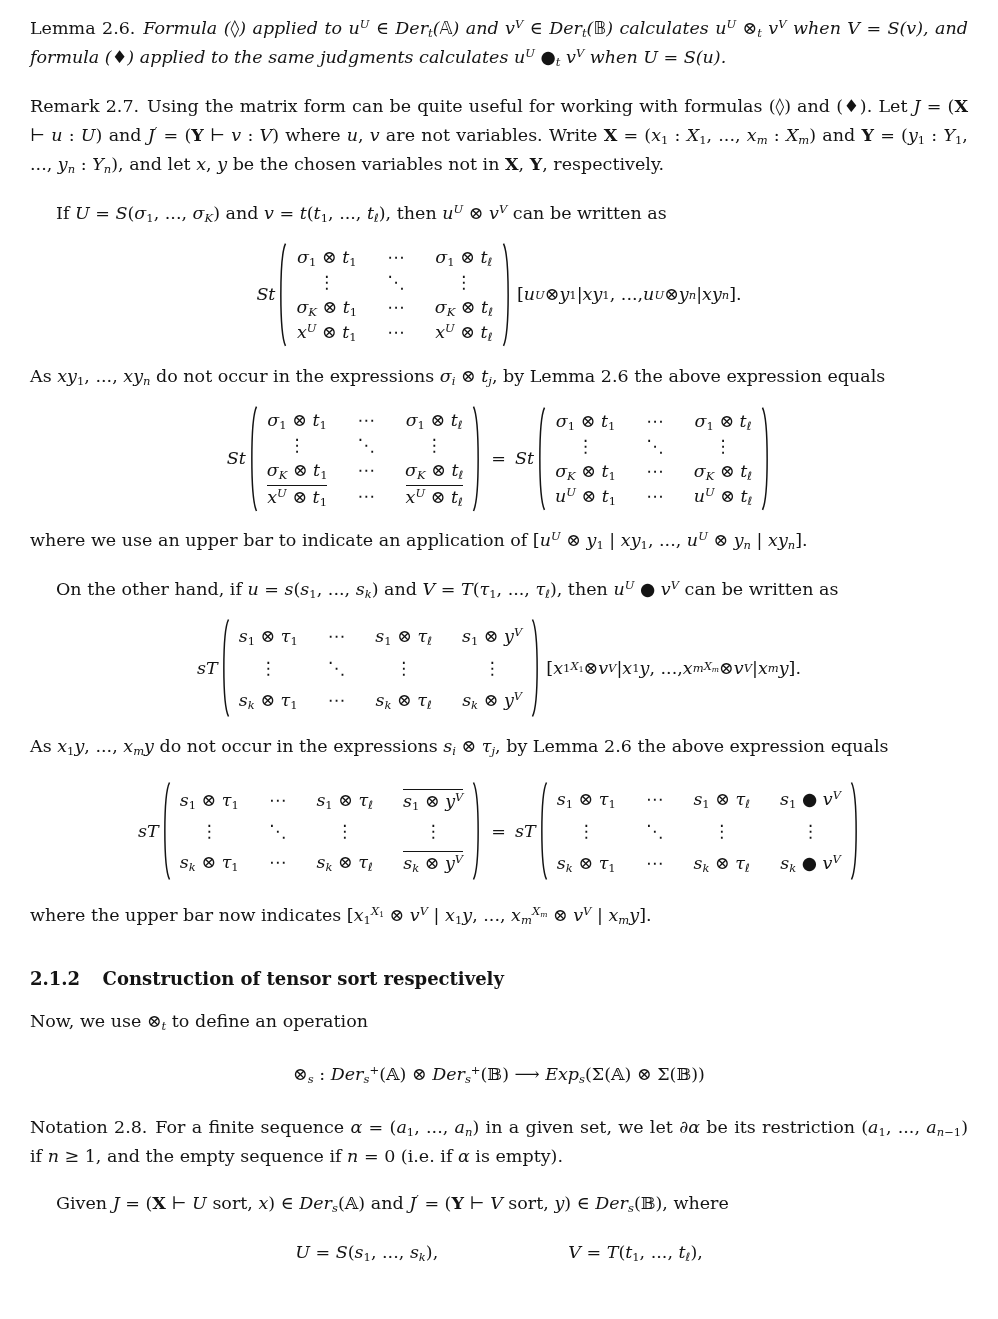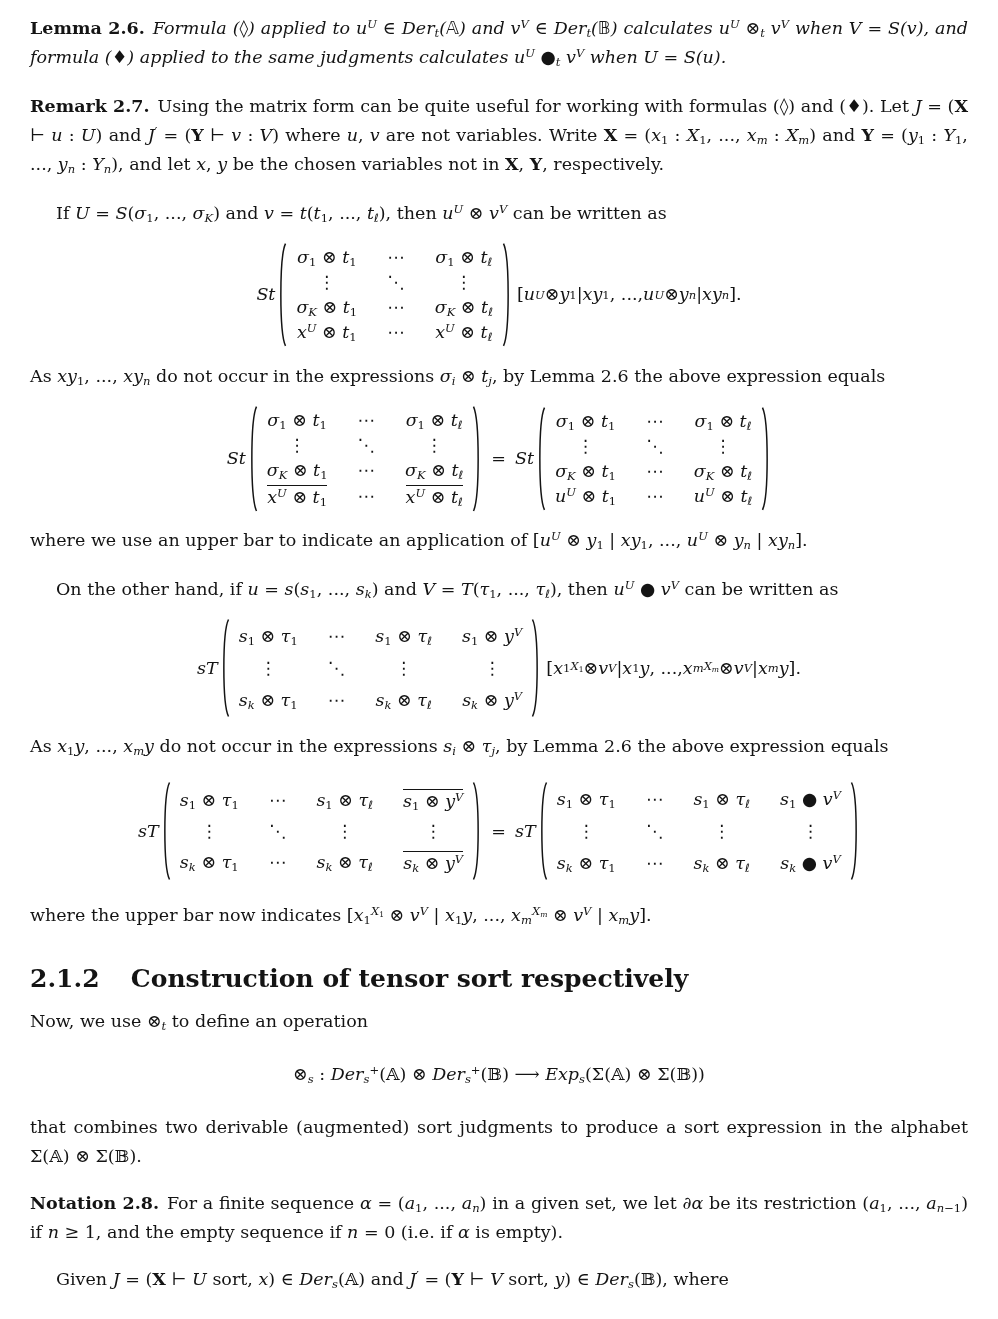--- a/index.html
+++ b/index.html
@@ -3,42 +3,42 @@
 <meta charset="utf-8">
 <style>
   html,body{margin:0;padding:0;background:#ffffff;}
   body{
     width:998px;height:1319px;overflow:hidden;box-sizing:border-box;
     padding:14px 30px 0 30px;
     font-family:"DejaVu Serif","DejaVu Sans",serif;
     font-size:17.5px;line-height:29px;color:#141414;
   }
   p{margin:0;text-align:justify;}
-  .head{font-weight:bold;margin-right:0.45em;margin-top:38px;}
+  .head{font-weight:normal;margin-right:0.45em;margin-top:38px;}
   .it{font-style:italic;}
   .indent{text-indent:26px;margin-top:20px;}
   .mb20{margin-bottom:20px;}
   
   .f-i{font-style:italic;}
   .f-b{font-weight:bold;font-style:normal;}
   .f-s{font-size:66%;vertical-align:-0.22em;line-height:0;}
   .f-p{font-size:66%;vertical-align:0.55em;line-height:0;}
   .f-o{display:inline-block;border-top:1.4px solid #141414;padding-top:2px;line-height:1.1;}
   
   .disp{display:flex;justify-content:center;align-items:center;margin:14px 0;}
   .mgroup{display:flex;align-items:stretch;}
   .mlabel{display:flex;align-items:flex-start;margin-right:2px;}
   .mat{display:grid;column-gap:30px;row-gap:5px;padding:5px 9px;align-items:center;justify-items:center;}
   .mcell{line-height:1.15;white-space:nowrap;text-align:center;}
   .par{width:10px;flex:0 0 10px;}
   .subst,.eqsign{display:flex;align-items:center;white-space:nowrap;}
   .subst{margin-left:5px;}
   .eqsign{margin:0 9px;}
   .disp-simple{margin:24px 0;}
-  .heading{font-weight:bold;font-size:25px;margin:34px 0 14px 0;display:flex;}
+  .heading{font-weight:bold;font-size:18px;margin:34px 0 14px 0;display:flex;}
   .heading .num{margin-right:1.25em;}
   .gap120{display:inline-block;width:130px;}
   .mt14{margin-top:14px;}
   .mt18{margin-top:18px;}
   .disp4{margin:20px 0;}
   .disp6{margin-top:20px;}
 </style>
 </head>
 <body>
 
@@ -229,21 +229,20 @@
     <span class="num">2.1.2</span>
     <span>Construction of tensor sort respectively</span>
   </div>
 
   <p>Now, we use ⊗<span class="f-s"><span class="f-i">t</span></span> to define an operation</p>
 
   <div class="disp disp-simple">
     <span>⊗<span class="f-s"><span class="f-i">s</span></span> : <span class="f-i">Der</span><span class="f-s"><span class="f-i">s</span></span><span class="f-p">+</span>(𝔸) ⊗ <span class="f-i">Der</span><span class="f-s"><span class="f-i">s</span></span><span class="f-p">+</span>(𝔹) ⟶ <span class="f-i">Exp</span><span class="f-s"><span class="f-i">s</span></span>(Σ(𝔸) ⊗ Σ(𝔹))</span>
   </div>
 
-  <p class="mt14">that combines two derivable (augmented) sort judgments to produce a sort expression in the alphabet Σ(𝔸) ⊗ Σ(𝔹).</p>
 
   <p class="mt18"><b class="head">Notation 2.8.</b><span>For a finite sequence <span class="f-i">α</span> = (<span class="f-i">a</span><span class="f-s">1</span>, ..., <span class="f-i">a</span><span class="f-s"><span class="f-i">n</span></span>) in a given set, we let ∂<span class="f-i">α</span> be its restriction (<span class="f-i">a</span><span class="f-s">1</span>, ..., <span class="f-i">a</span><span class="f-s"><span class="f-i">n</span>−1</span>) if <span class="f-i">n</span> ≥ 1, and the empty sequence if <span class="f-i">n</span> = 0 (i.e. if <span class="f-i">α</span> is empty).</span></p>
 
   <p class="indent mt18">Given <span class="f-i">J</span> = (<span class="f-b">X</span> ⊢ <span class="f-i">U</span> sort, <span class="f-i">x</span>) ∈ <span class="f-i">Der</span><span class="f-s"><span class="f-i">s</span></span>(𝔸) and <span class="f-i">J</span><span class="f-p">′</span> = (<span class="f-b">Y</span> ⊢ <span class="f-i">V</span> sort, <span class="f-i">y</span>) ∈ <span class="f-i">Der</span><span class="f-s"><span class="f-i">s</span></span>(𝔹), where</p>
 
   <div class="disp disp6">
     <span><span class="f-i">U</span> = <span class="f-i">S</span>(<span class="f-i">s</span><span class="f-s">1</span>, ..., <span class="f-i">s</span><span class="f-s"><span class="f-i">k</span></span>),</span>
     <span class="gap120"></span>
     <span><span class="f-i">V</span> = <span class="f-i">T</span>(<span class="f-i">t</span><span class="f-s">1</span>, ..., <span class="f-i">t</span><span class="f-s">ℓ</span>),</span>
   </div>

